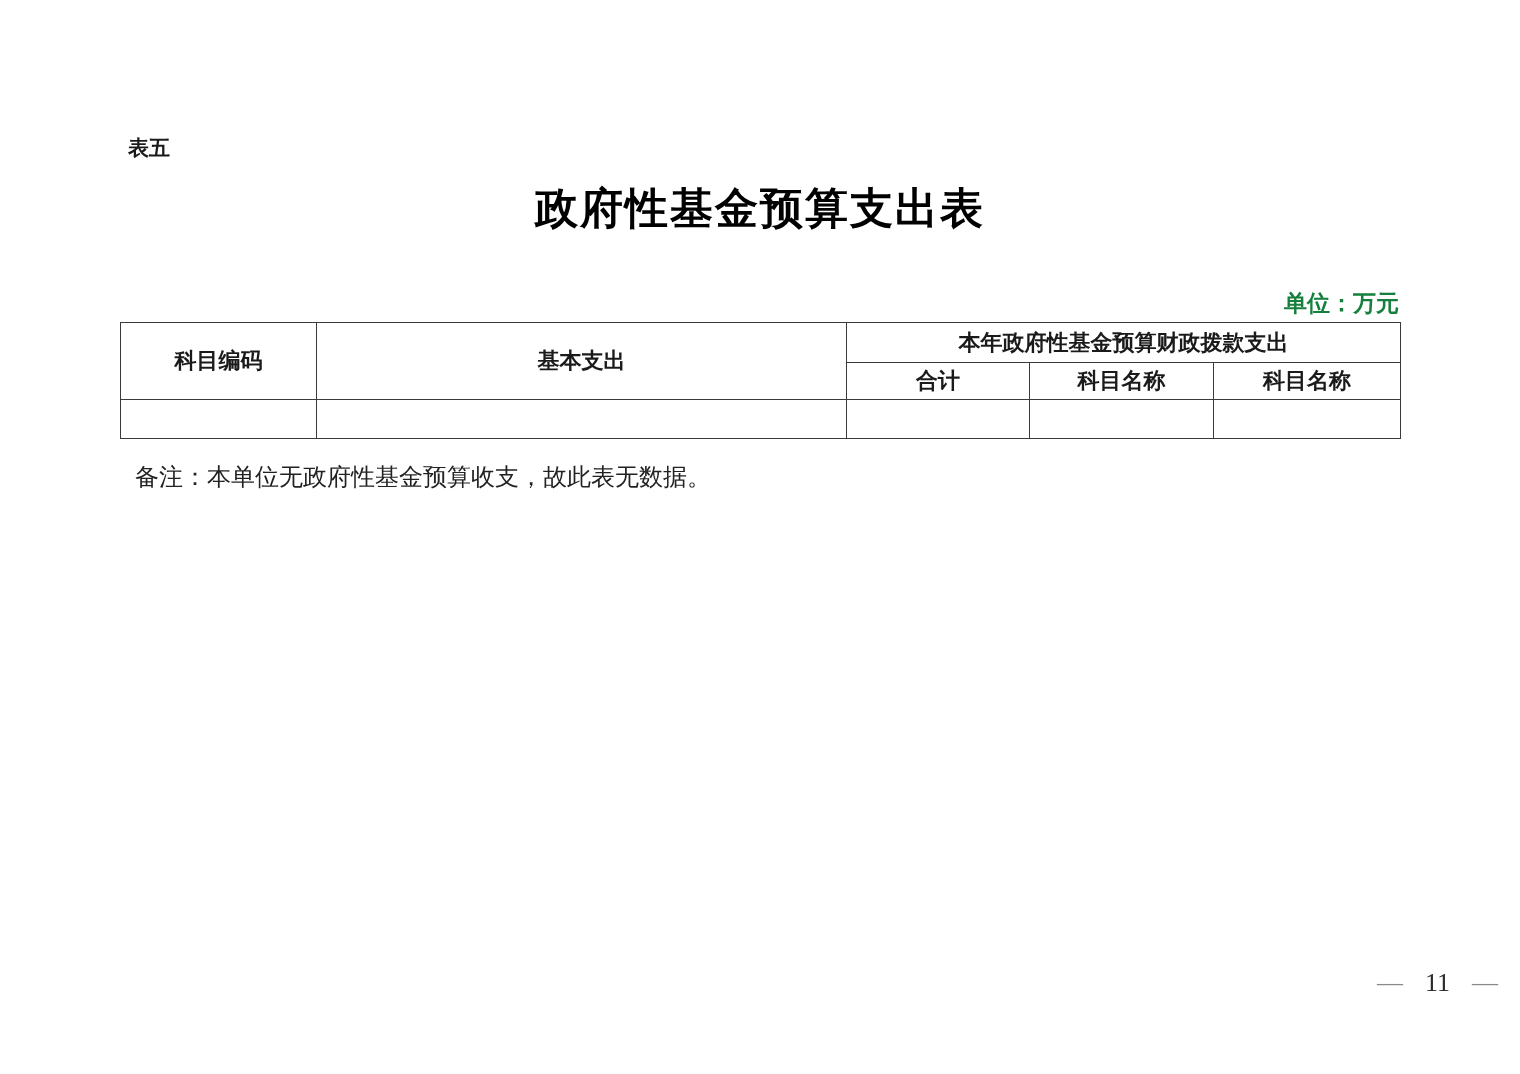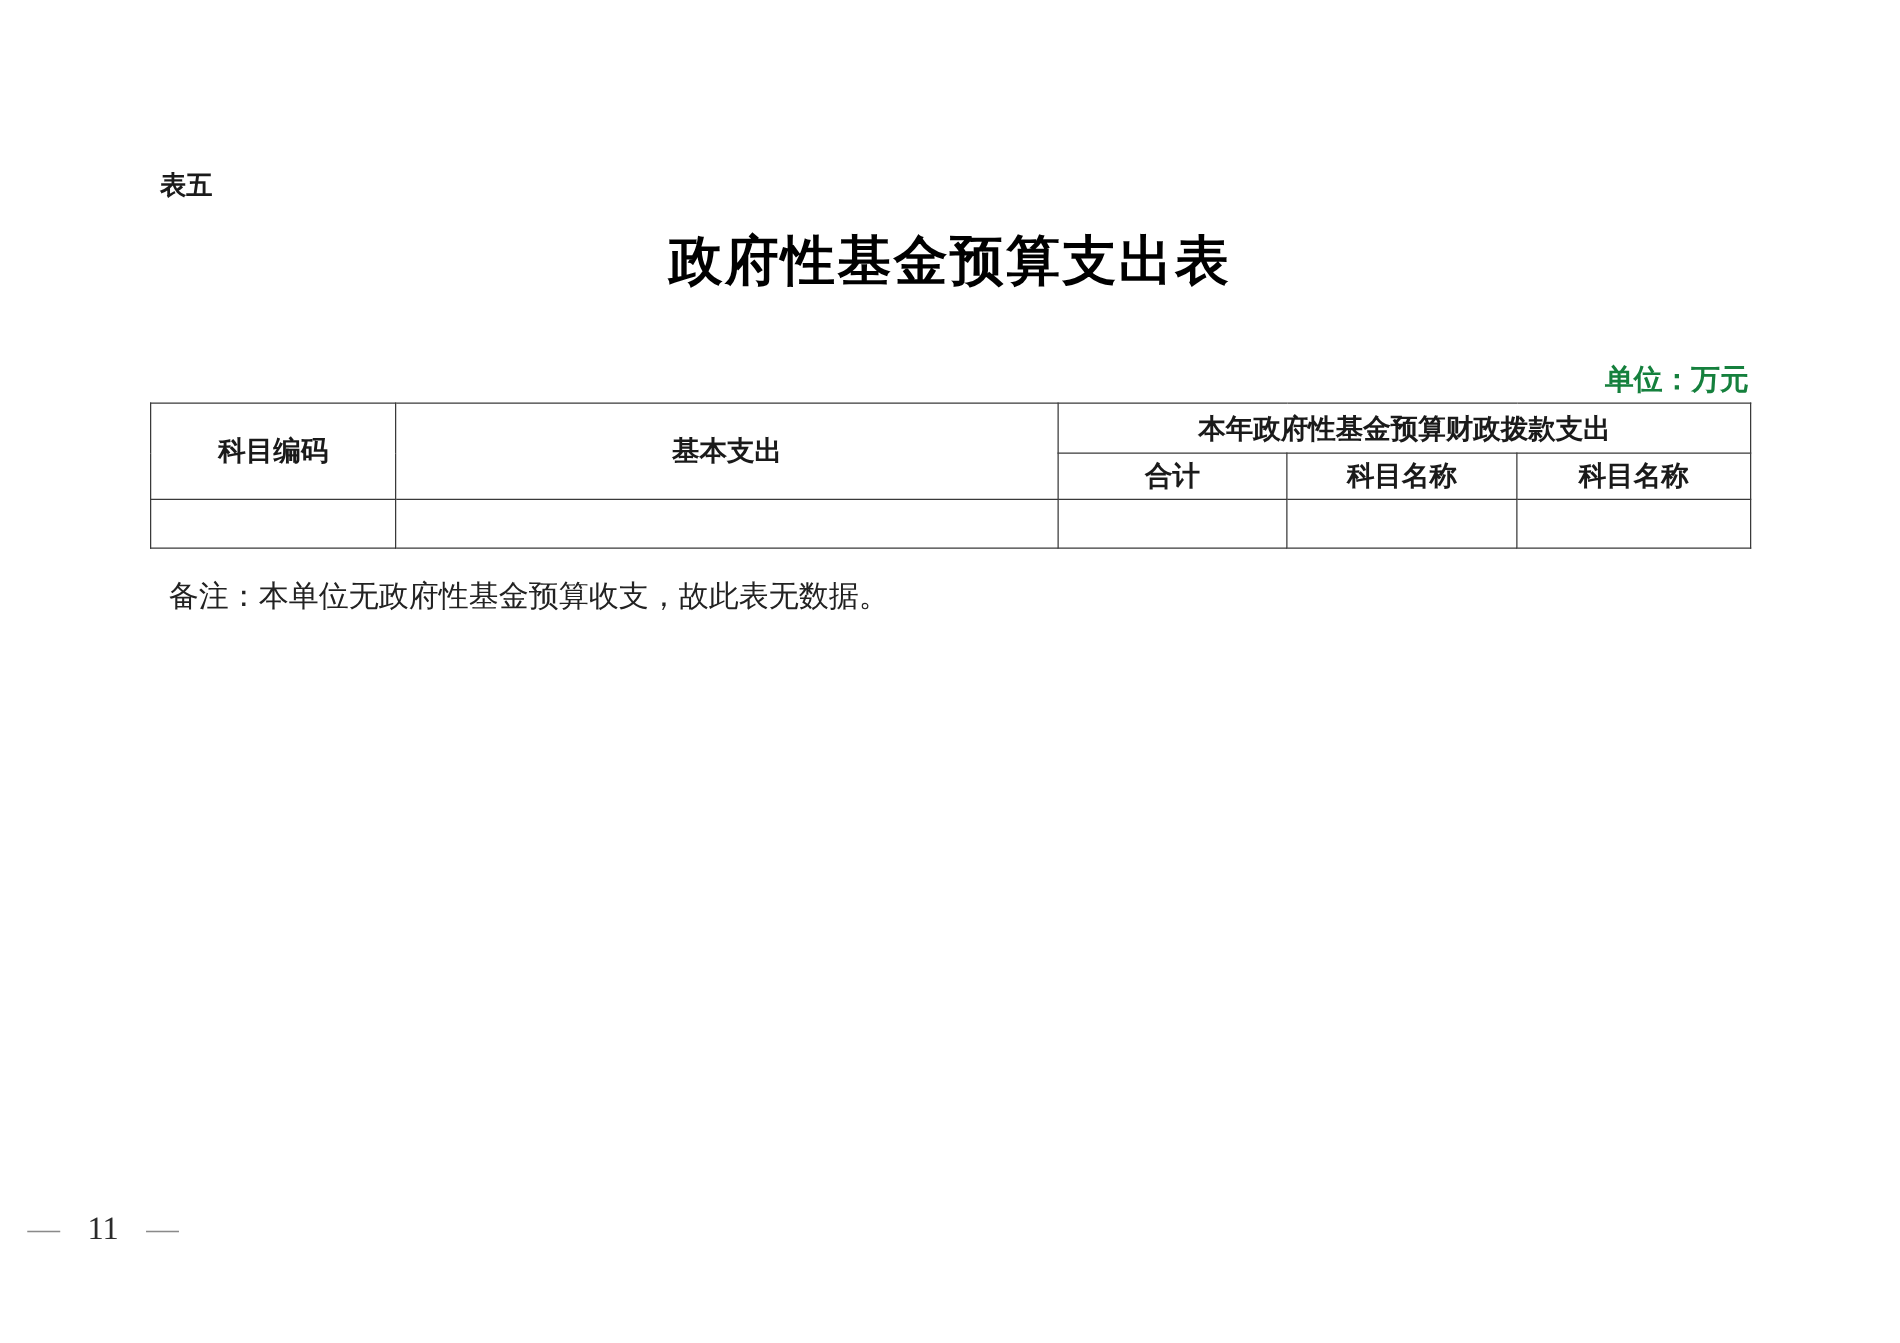--- a/index.html
+++ b/index.html
@@ -71,21 +71,21 @@
     top: 461px;
     font-size: 24px;
     font-weight: normal;
     color: #222222;
   }
   .page-number {
     position: absolute;
     left: 0;
     top: 968px;
     width: 100%;
-    text-align: left;
+    text-align: right;
     font-size: 26px;
     color: #333333;
   }
   .page-number .dash {
     color: #8a8a8a;
     padding: 0 22px;
   }
   .page-number .num {
     color: #2b2b2b;
   }

